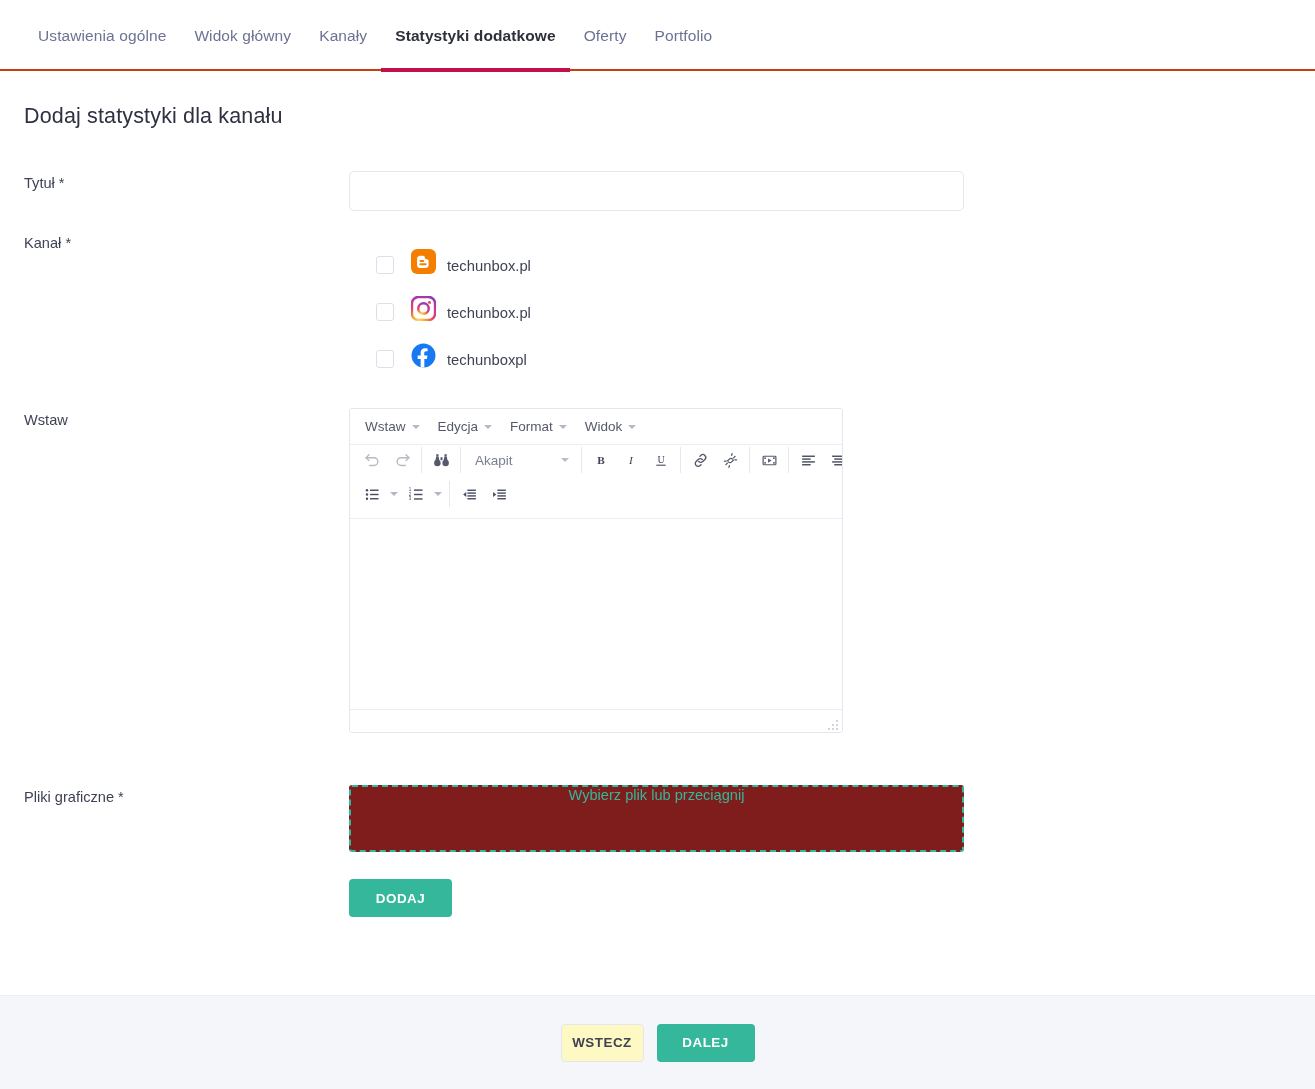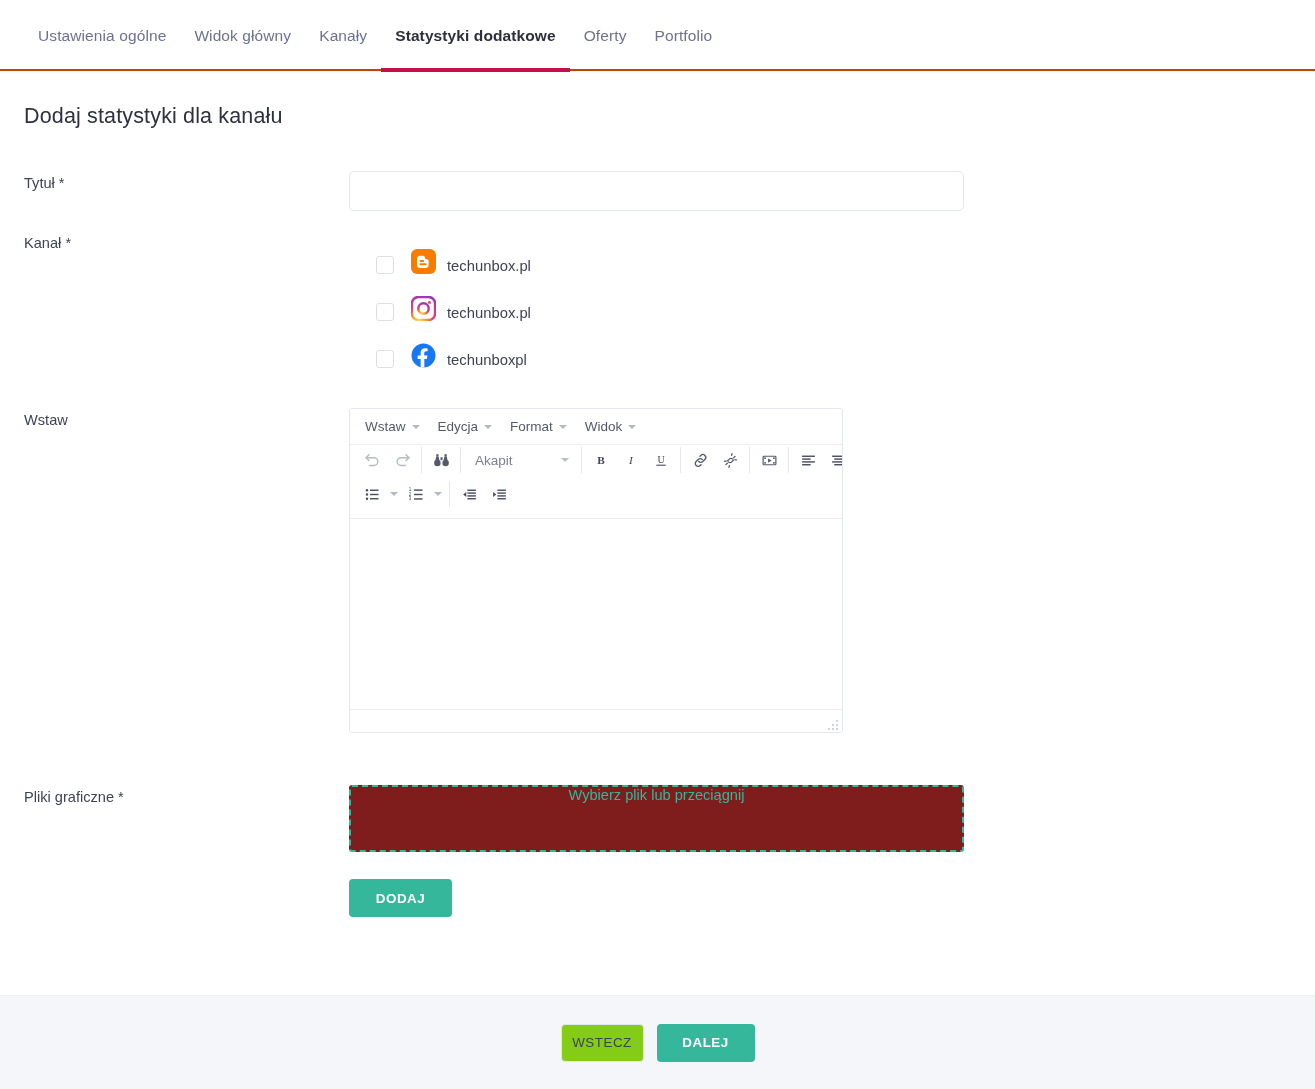--- a/index.html
+++ b/index.html
@@ -285,25 +285,25 @@
     height: 94px;
     background: #f5f6f9;
     border-top: 1px solid #eceef3;
     display: flex;
     align-items: center;
     justify-content: center;
     gap: 13px;
   }
   .btn-back {
     width: 83px; height: 38px;
-    background: #84cc16;
+    background: #fef9c3;
     border: 1px solid #e4e6ef;
     color: #3f4254;
     font-size: 13.4px;
-    font-weight: normal;
+    font-weight: bold;
     display: flex; align-items: center; justify-content: center;
   }
   .btn-next {
     width: 98px; height: 38px;
     background: var(--accent-teal, #34b79a);
     color: #fff;
     font-size: 13.4px;
     font-weight: bold;
     display: flex; align-items: center; justify-content: center;
   }

